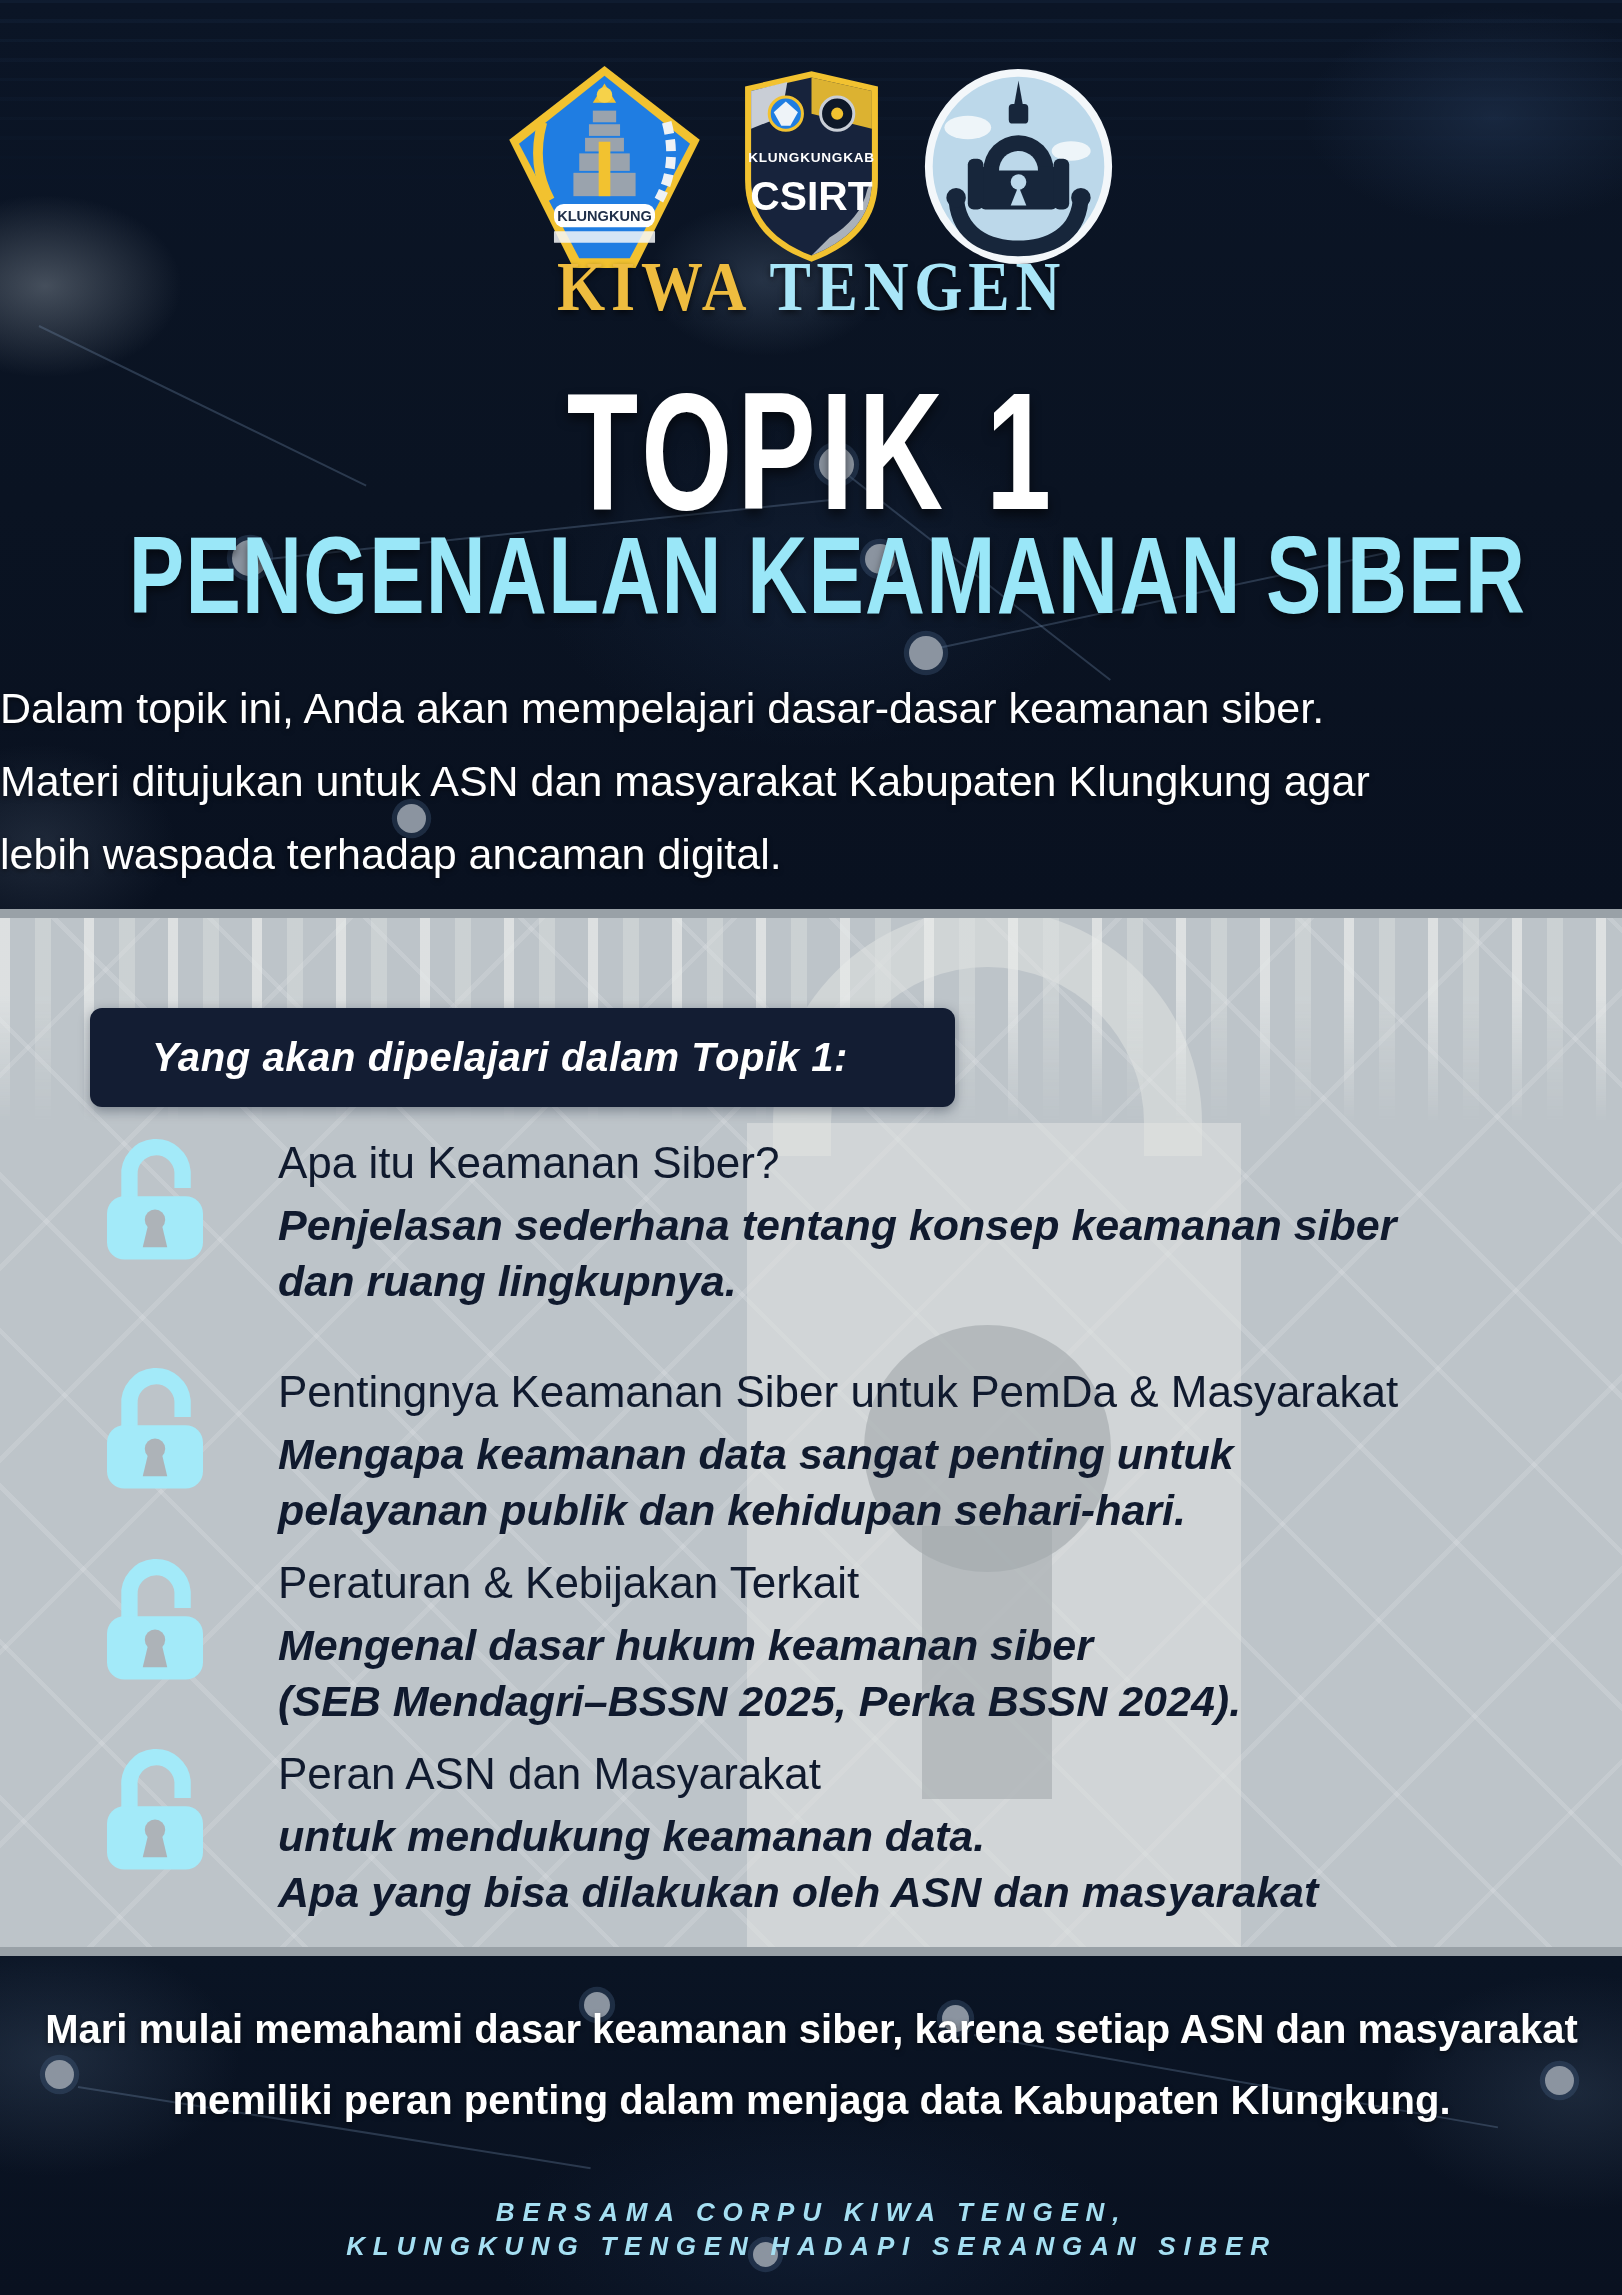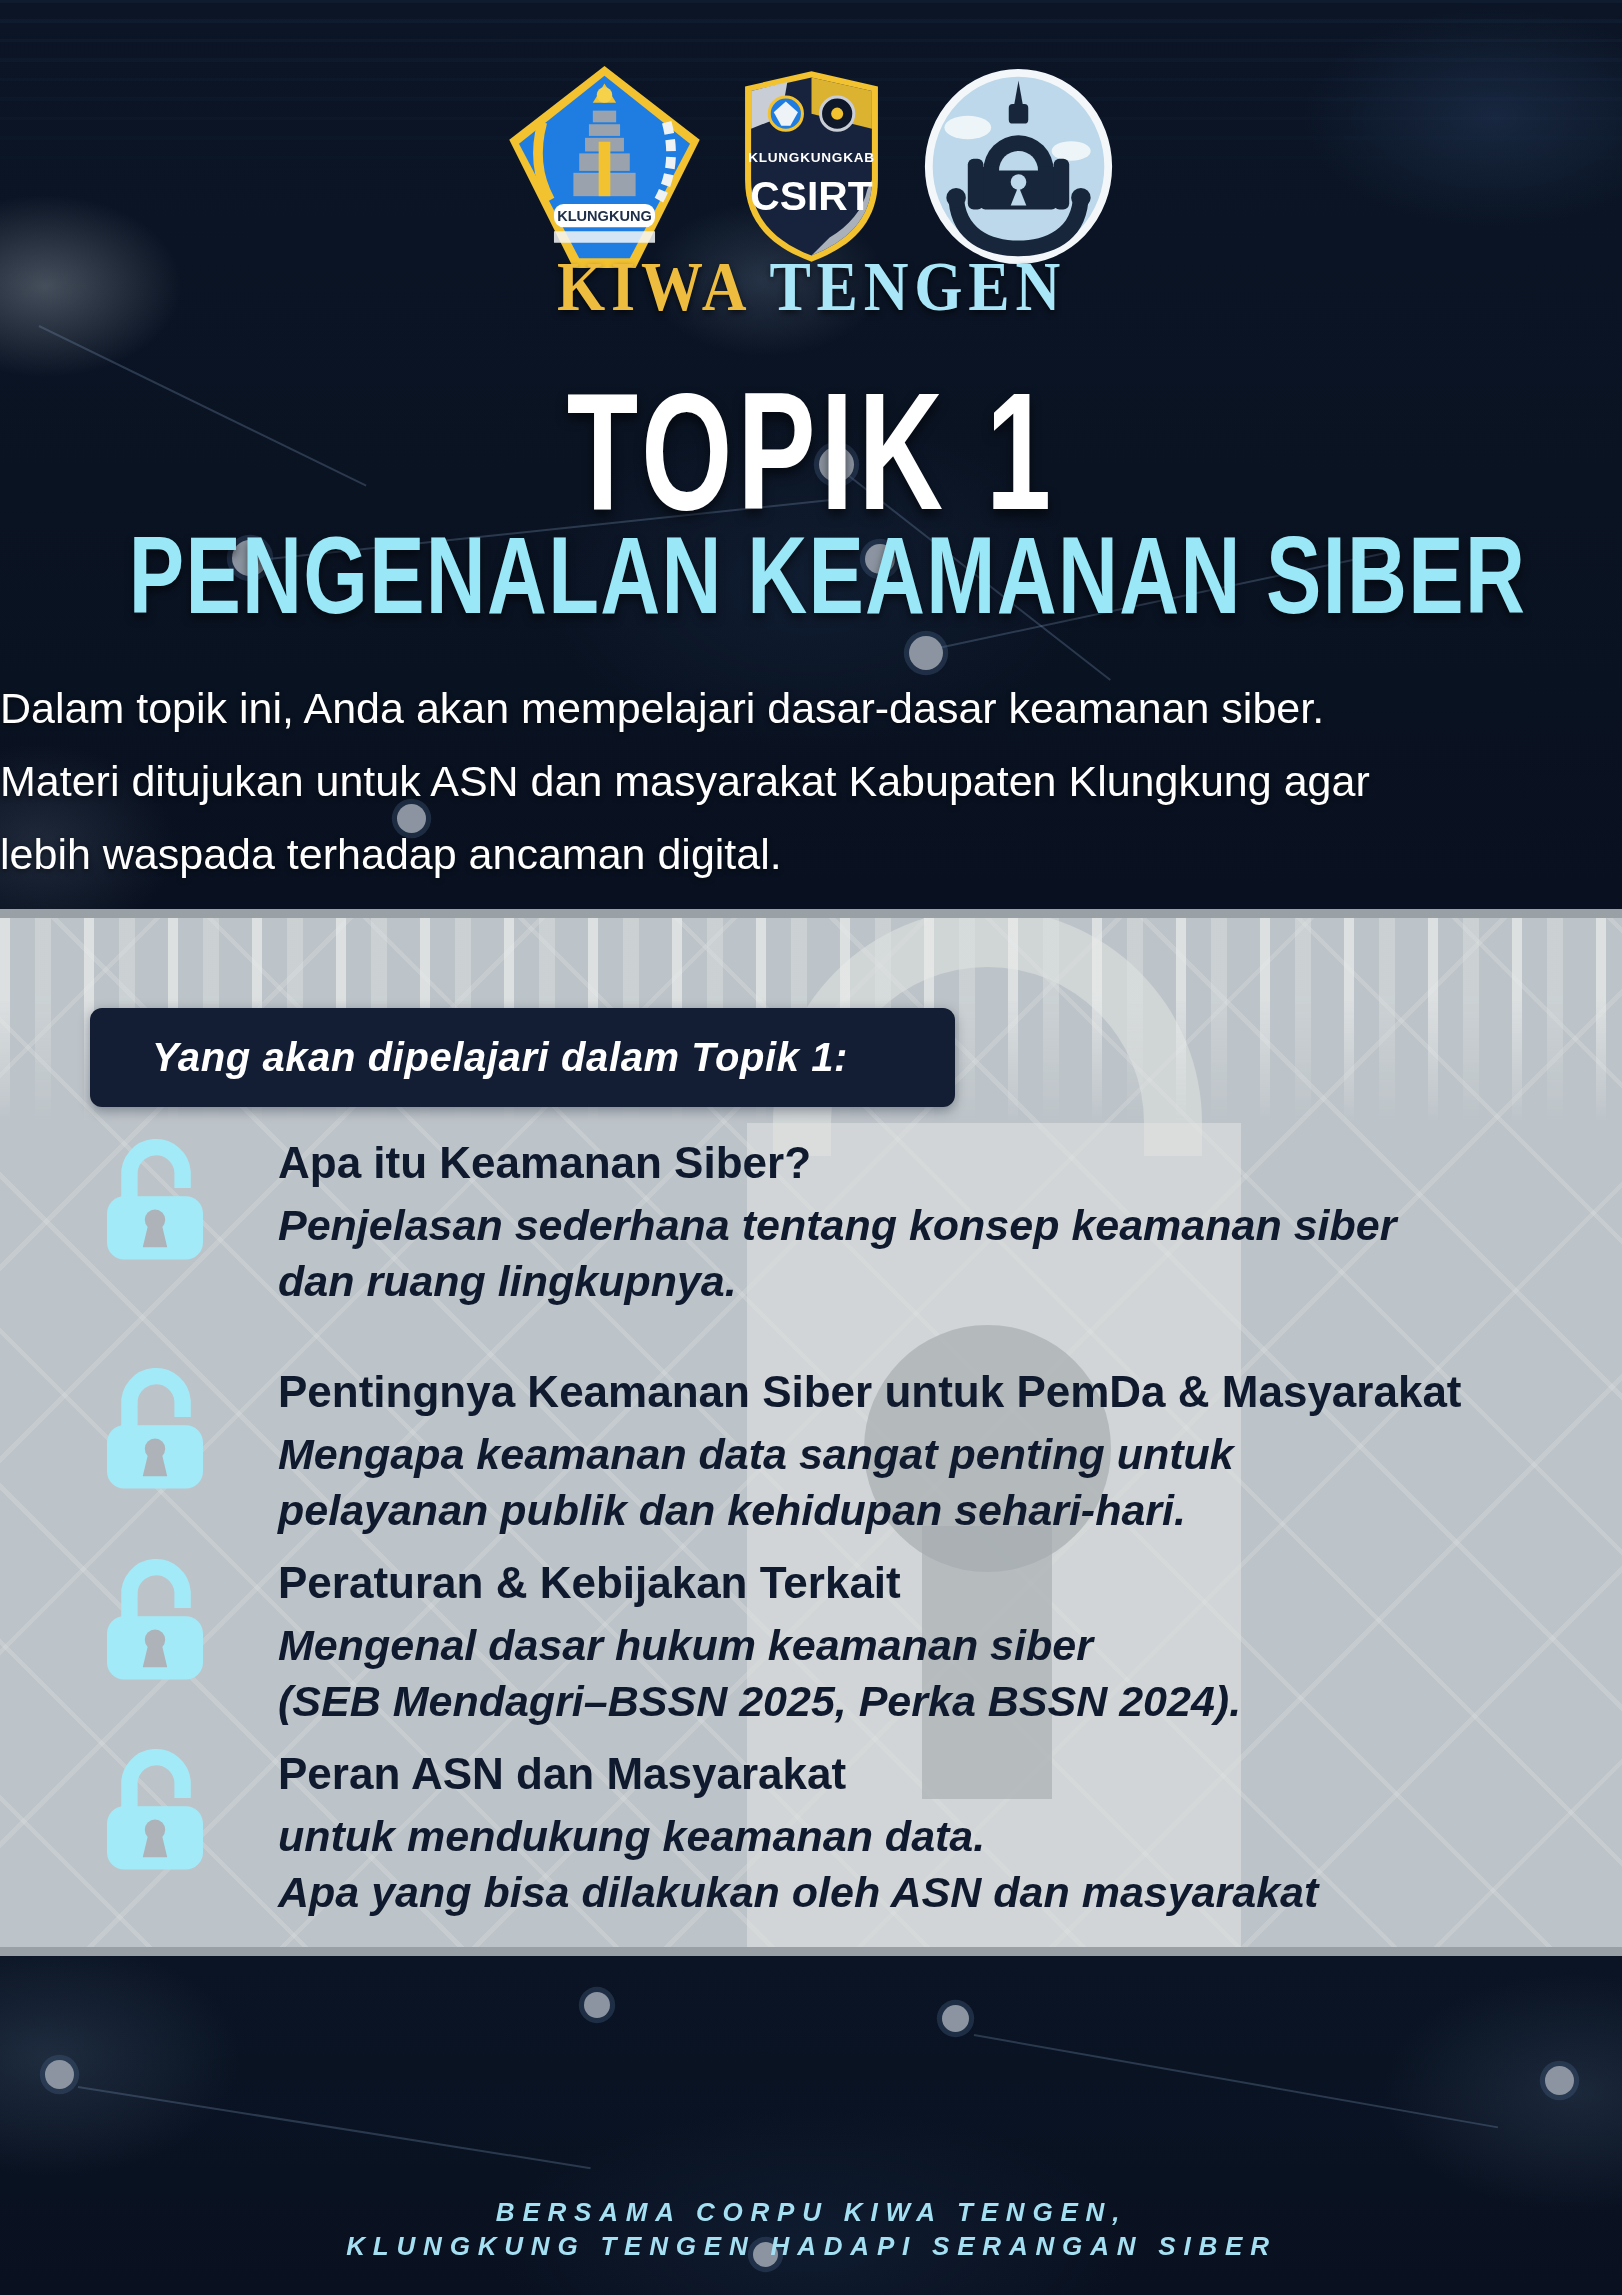--- a/index.html
+++ b/index.html
@@ -66,21 +66,21 @@
     border-bottom:none;border-radius:214px 214px 0 0;box-sizing:border-box;}
   .watermark-keyhole-circle{position:absolute;left:864px;top:416px;width:247px;height:247px;border-radius:50%;background:rgba(164,170,174,.65);}
   .watermark-keyhole-stem{position:absolute;left:922px;top:617px;width:130px;height:273px;background:rgba(164,170,174,.6);}
   
   .pill{position:absolute;left:90px;top:99px;width:865px;height:99px;border-radius:12px;
     background:var(--navy_panel,#131d33);display:flex;align-items:center;box-shadow:0 3.9px 11.7px rgba(10,20,40,.35);}
   .pill span{color:#ffffff;font-size:40px;font-weight:700;font-style:italic;padding-left:62px;letter-spacing:0.6px;}
   
   .item-icon{position:absolute;left:97px;width:116px;height:143px;}
   .item-text{position:absolute;left:278px;width:1273px;color:var(--text_dark,#101a2e);}
-  .item-title{font-size:44px;font-weight:700;letter-spacing:0;}
+  .item-title{font-size:44px;font-weight:400;letter-spacing:0;}
   .item-desc{font-size:43px;font-weight:600;font-style:italic;line-height:56px;margin-top:9px;}
   
   .bottom-section{
     position:absolute;left:0;top:1956px;width:1623px;height:340px;
     background:
       radial-gradient(273px 169px at 3% 30%, rgba(70,90,115,.35), transparent 70%),
       radial-gradient(273px 169px at 97% 40%, rgba(70,90,115,.30), transparent 70%),
       radial-gradient(455px 195px at 50% 85%, rgba(25,45,75,.35), transparent 70%),
       linear-gradient(180deg,#0a1424 0%, #091120 100%);
   }
@@ -256,20 +256,24 @@
 
   <div class="bottom-section">
     <div class="pline" style="left:78px;top:130px;width:519px;transform:rotate(9deg);"></div>
     <div class="pline" style="left:974px;top:78px;width:532px;transform:rotate(10deg);"></div>
     <div class="node" style="left:45px;top:104px;width:29px;height:29px;"></div>
     <div class="node" style="left:584px;top:36px;width:26px;height:26px;"></div>
     <div class="node" style="left:942px;top:49px;width:27px;height:27px;"></div>
     <div class="node" style="left:1545px;top:110px;width:29px;height:29px;"></div>
     <div class="node" style="left:753px;top:286px;width:25px;height:25px;"></div>
 
+    <div class="closing">
+      <div>Mari mulai memahami dasar keamanan siber, karena setiap ASN dan masyarakat</div>
+      <div>memiliki peran penting dalam menjaga data Kabupaten Klungkung.</div>
+    </div>
 
     <div class="tagline">
       <div>BERSAMA CORPU KIWA TENGEN,</div>
       <div>KLUNGKUNG TENGEN HADAPI SERANGAN SIBER</div>
     </div>
   </div>
 
 </div>
 
 

